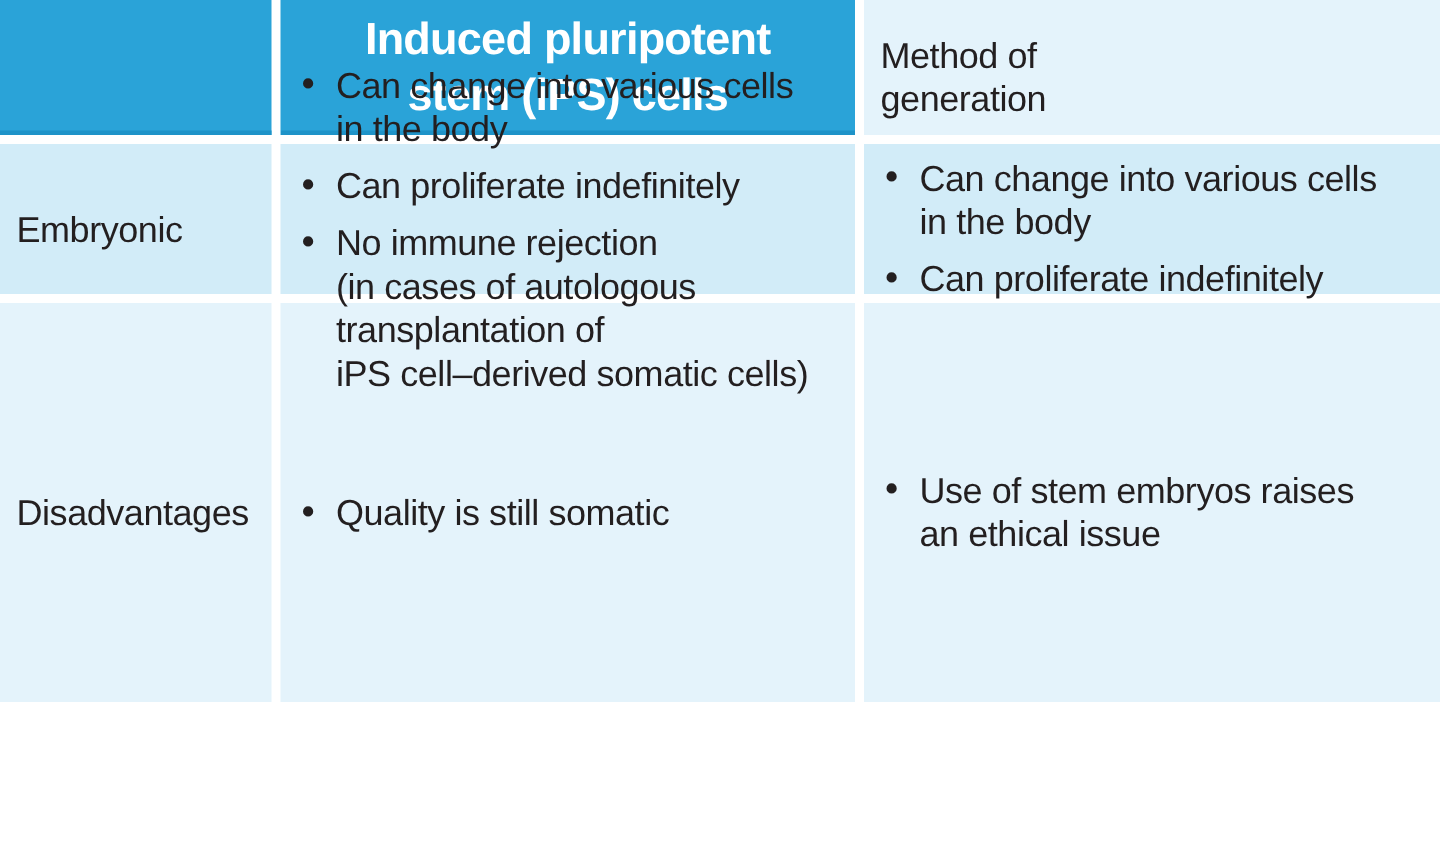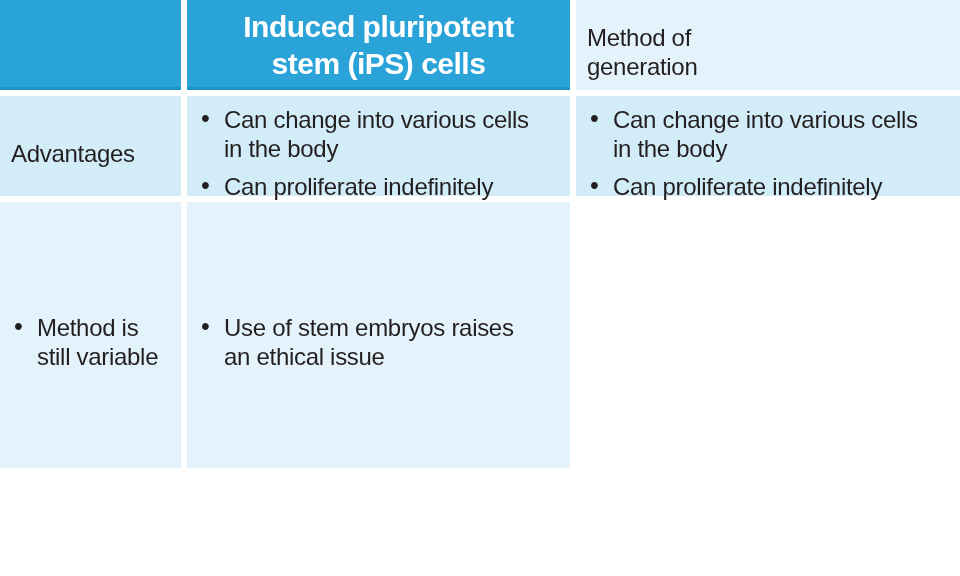--- a/index.html
+++ b/index.html
@@ -71,39 +71,44 @@
 
 <div class="comparison-table">
 
   <div class="hcell"></div>
   <div class="hcell">Induced pluripotent
 stem (iPS) cells</div>
 
   <div class="cell bg-light">Method of
 generation</div>
 
-  <div class="cell bg-medium">Advantages</div>
+  <div class="cell bg-medium">Embryonic</div>
   <div class="cell bg-medium">
     <div class="bullets">
       <div class="bullet">Can change into various cells
 in the body</div>
       <div class="bullet">Can proliferate indefinitely</div>
+      <div class="bullet">No immune rejection
+(in cases of autologous
+transplantation of
+iPS cell–derived somatic cells)</div>
     </div>
   </div>
   <div class="cell bg-medium">
     <div class="bullets">
       <div class="bullet">Can change into various cells
 in the body</div>
       <div class="bullet">Can proliferate indefinitely</div>
     </div>
   </div>
 
+  <div class="cell bg-light">Disadvantages</div>
   <div class="cell bg-light">
     <div class="bullets">
-      <div class="bullet">Method is still variable</div>
+      <div class="bullet">Quality is still somatic</div>
     </div>
   </div>
   <div class="cell bg-light">
     <div class="bullets">
       <div class="bullet">Use of stem embryos raises
 an ethical issue</div>
     </div>
   </div>
 
 </div>

